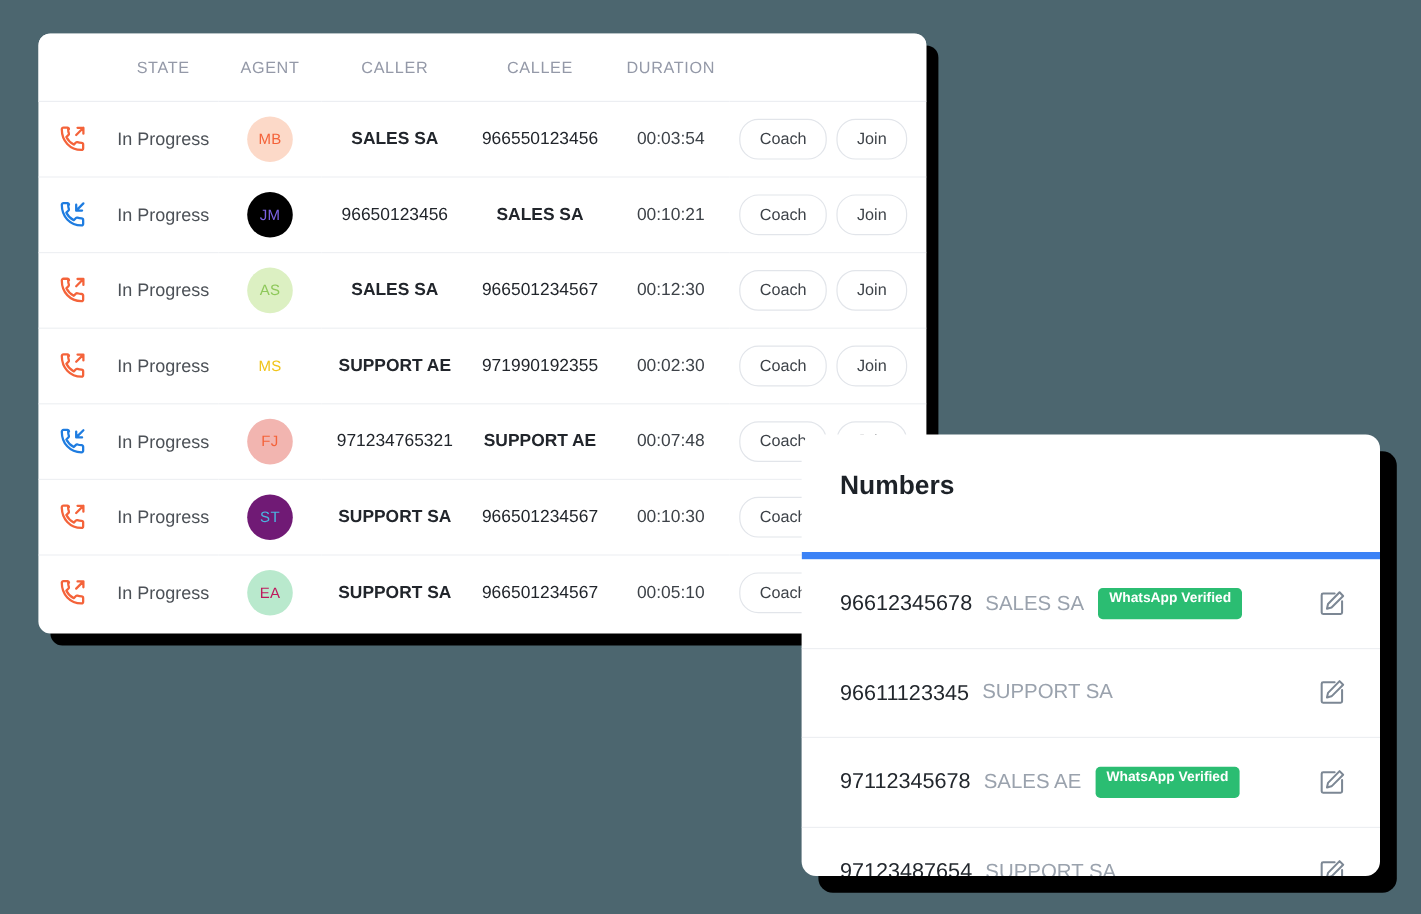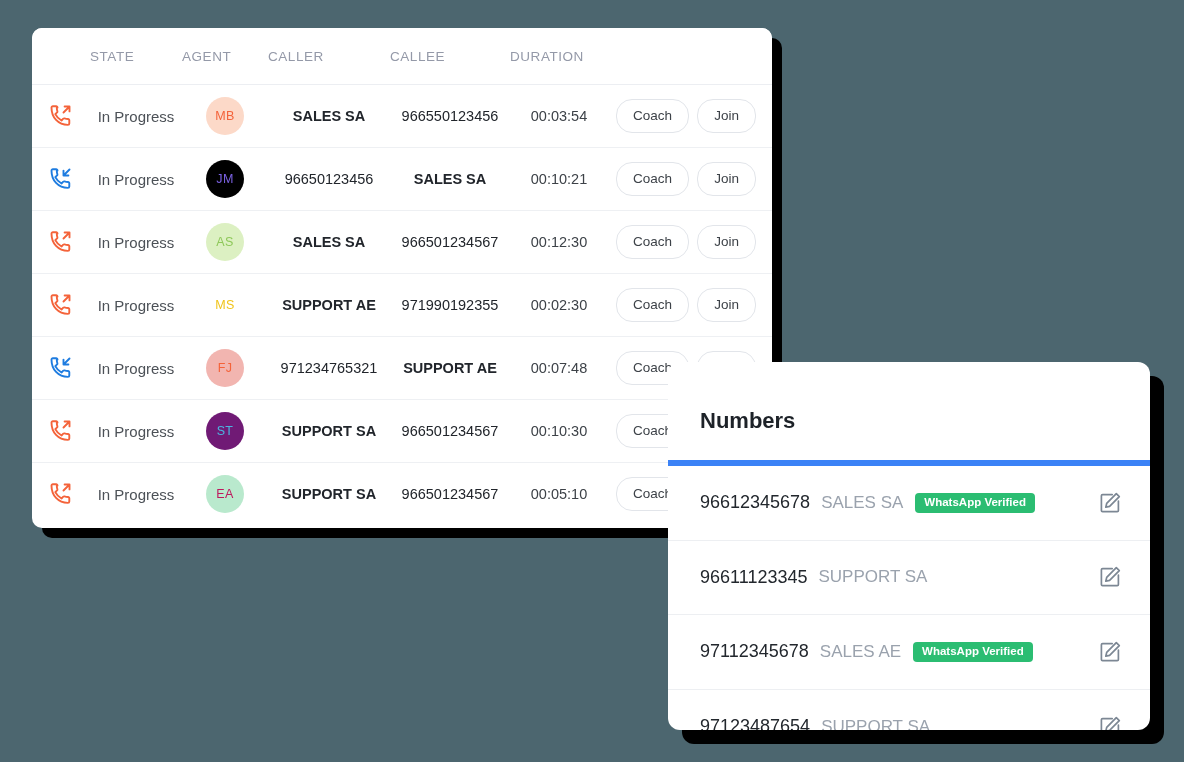--- a/index.html
+++ b/index.html
@@ -34,21 +34,21 @@
     width: 100%;
     border-collapse: collapse;
     table-layout: fixed;
   }
 
   .calls-table th {
     font-weight: normal;
     font-size: 13.5px;
     letter-spacing: 0.55px;
     color: #9499a8;
-    text-align: left;
+    text-align: center;
     padding: 0;
     height: 56px;
     vertical-align: middle;
     background: #ffffff;
   }
   .calls-table thead tr {
     border-bottom: 1px solid #eceef2;
   }
 
   .col-icon    { width: 58px; }
@@ -139,21 +139,21 @@
     border-radius: 12px;
     box-shadow: 14px 14px 0 0 #000000;
     overflow: hidden;
     z-index: 5;
   }
 
   #numbers-title {
     font-size: 22px;
     font-weight: bold;
     color: #1d2228;
-    padding: 46px 0 0 32px;
+    padding: 30px 0 0 32px;
     height: 54px;
     box-sizing: border-box;
   }
 
   .num-list { border-top: 6px solid #3b82f6; margin-top: 44px; }
 
   .num-row {
     display: flex;
     align-items: center;
     height: 74.5px;
@@ -173,21 +173,21 @@
     color: #9aa2ad;
     margin-left: 11px;
     white-space: nowrap;
   }
   .wa-badge {
     margin-left: 12px;
     background: #2bbd72;
     color: #ffffff;
     font-size: 11.5px;
     font-weight: bold;
-    padding: 4px 9px 5px;
+    padding: 4px 9px 10px;
     border-radius: 4px;
     white-space: nowrap;
     line-height: 1;
   }
   .edit-icon {
     margin-left: auto;
     width: 24px;
     height: 24px;
     display: block;
     cursor: pointer;

